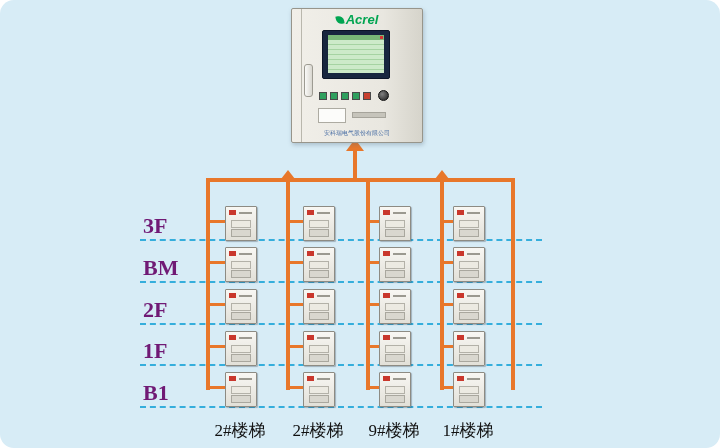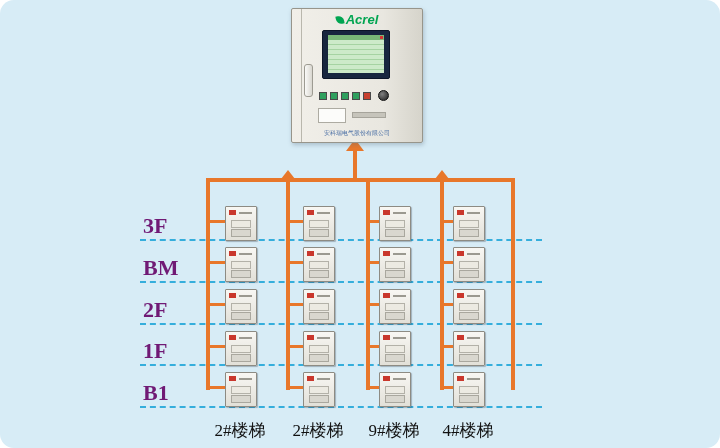--- a/index.html
+++ b/index.html
@@ -222,14 +222,14 @@
     </div>
     <div class="device" style="position: absolute; left: 453px; top: 372px;">
       <div class="mark" style="background:#c9372c"></div>
       <div class="l1"></div>
       <div class="l2"></div>
       <div class="l3"></div>
     </div>
     <div class="stair" style="position: absolute; left: 200px;">2#楼梯</div>
     <div class="stair" style="position: absolute; left: 278px;">2#楼梯</div>
     <div class="stair" style="position: absolute; left: 354px;">9#楼梯</div>
-    <div class="stair" style="position: absolute; left: 428px;">4#楼梯</div>
+    <div class="stair" style="position: absolute; left: 428px;">1#楼梯</div>
   </div>
 
 </body></html>

